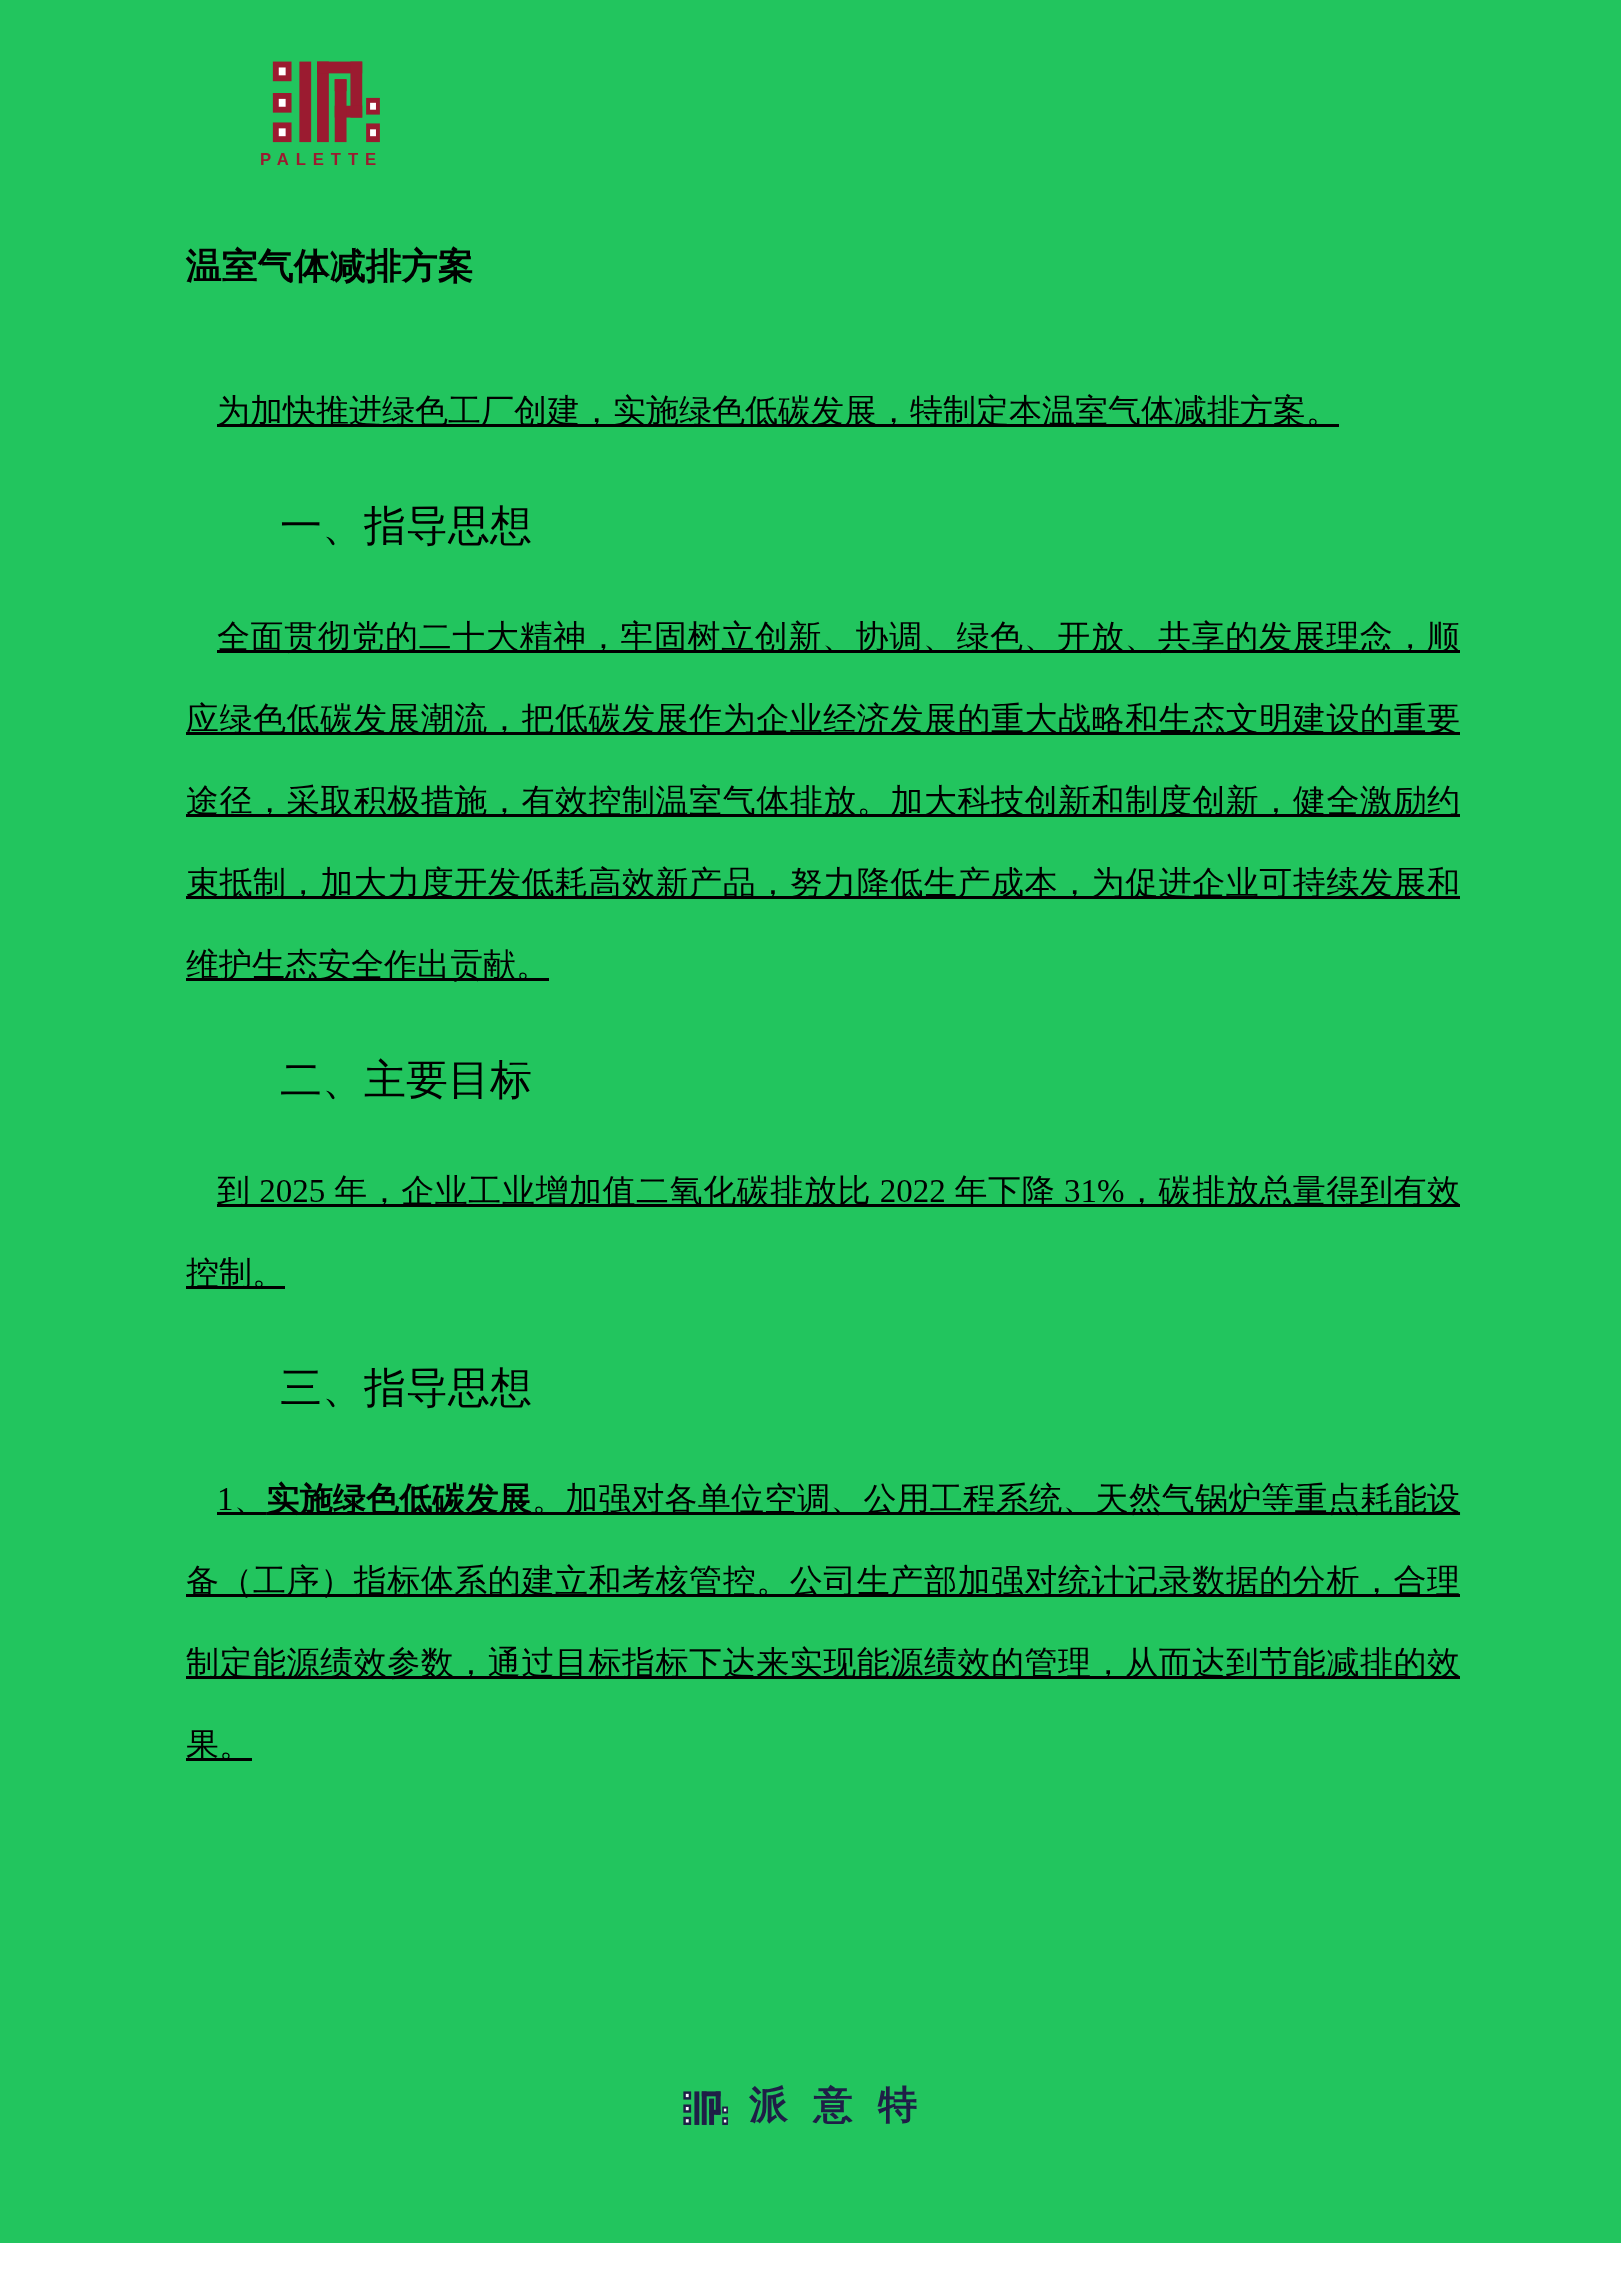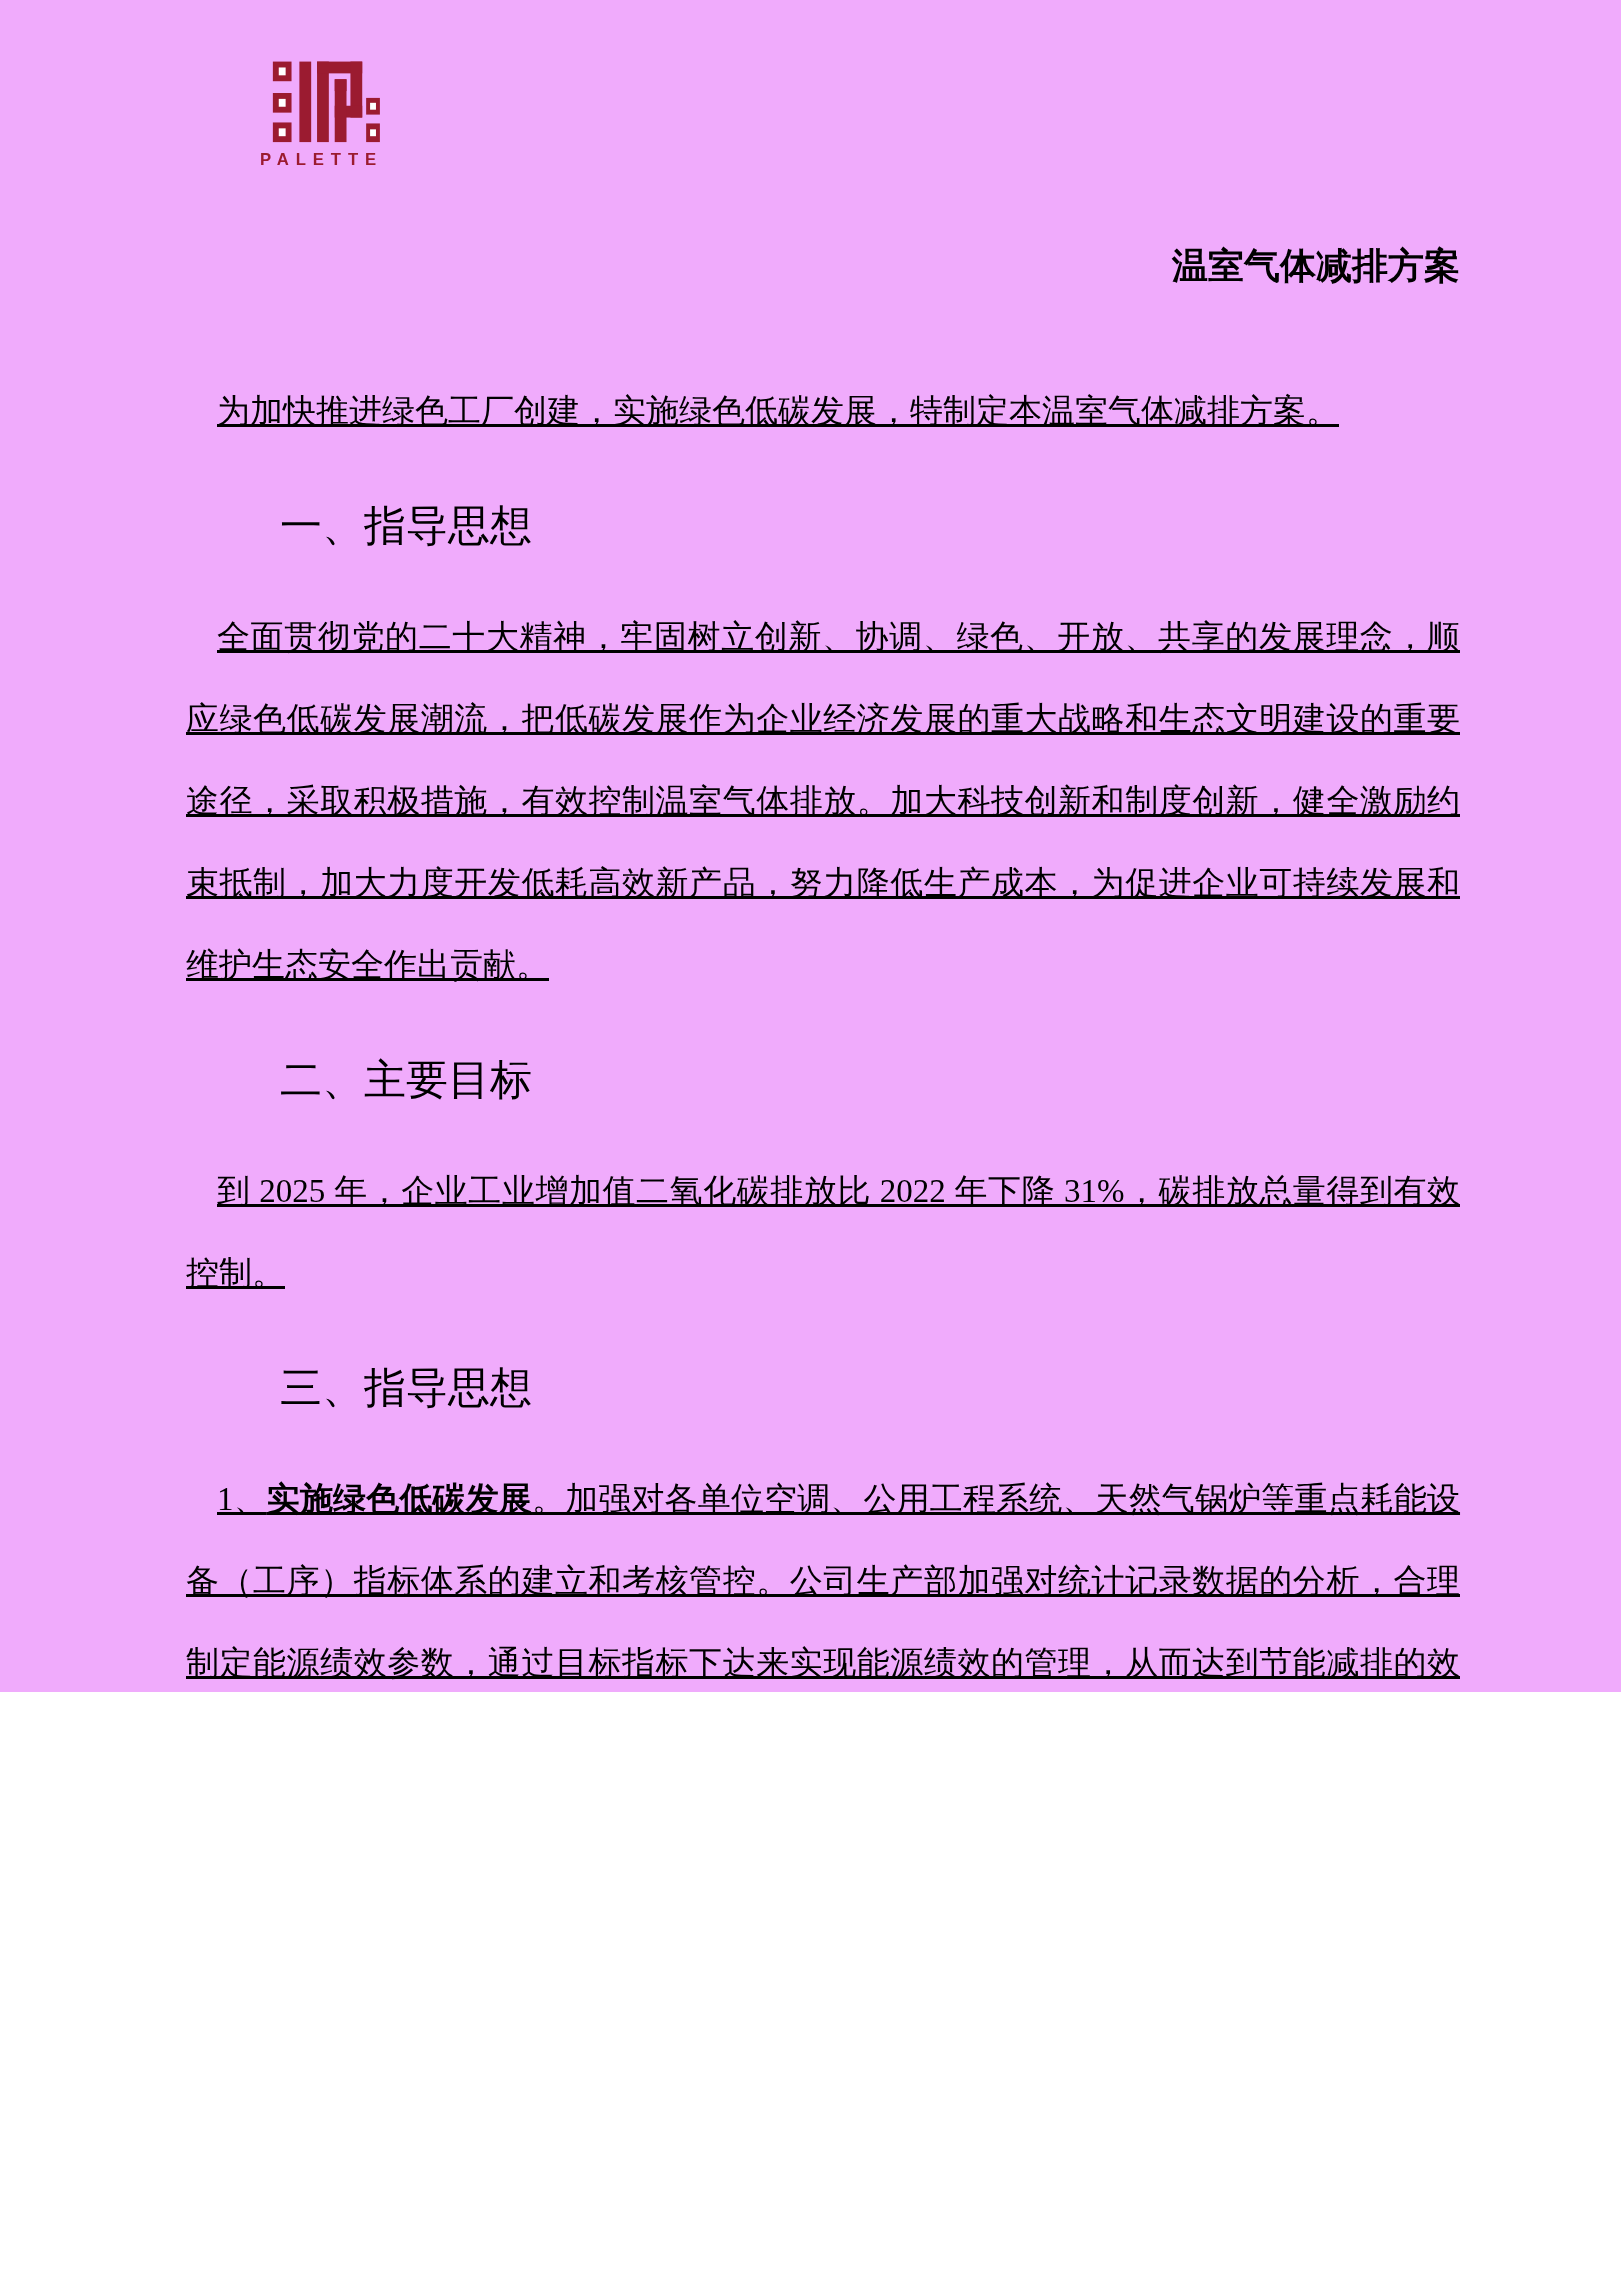--- a/index.html
+++ b/index.html
@@ -3,22 +3,22 @@
 <meta charset="utf-8">
 <style>
   html, body {
     margin: 0;
     padding: 0;
     background: #ffffff;
   }
   .page {
     position: relative;
     width: 1621px;
-    height: 1692px;
-    background: #f0abfc;
+    height: 2243px;
+    background: #22c55e;
     overflow: hidden;
     font-family: "Liberation Serif", "DejaVu Serif", serif;
     color: #000000;
   }
 
   
   .brand-header {
     position: absolute;
     left: 260px;
     top: 39px;
@@ -37,21 +37,21 @@
   }
 
   
   .content {
     position: absolute;
     top: 0; left: 0; right: 0;
     padding: 237px 161px 0 186px;
   }
   .doc-title {
     margin: 0 0 76px 0;
-    text-align: right;
+    text-align: left;
     font-family: "Liberation Sans", "DejaVu Sans", sans-serif;
     font-size: 36px;
     line-height: 57px;
     font-weight: 700;
   }
   p.body-para {
     margin: 0;
     font-size: 33px;
     line-height: 82px;
     text-align: justify;

